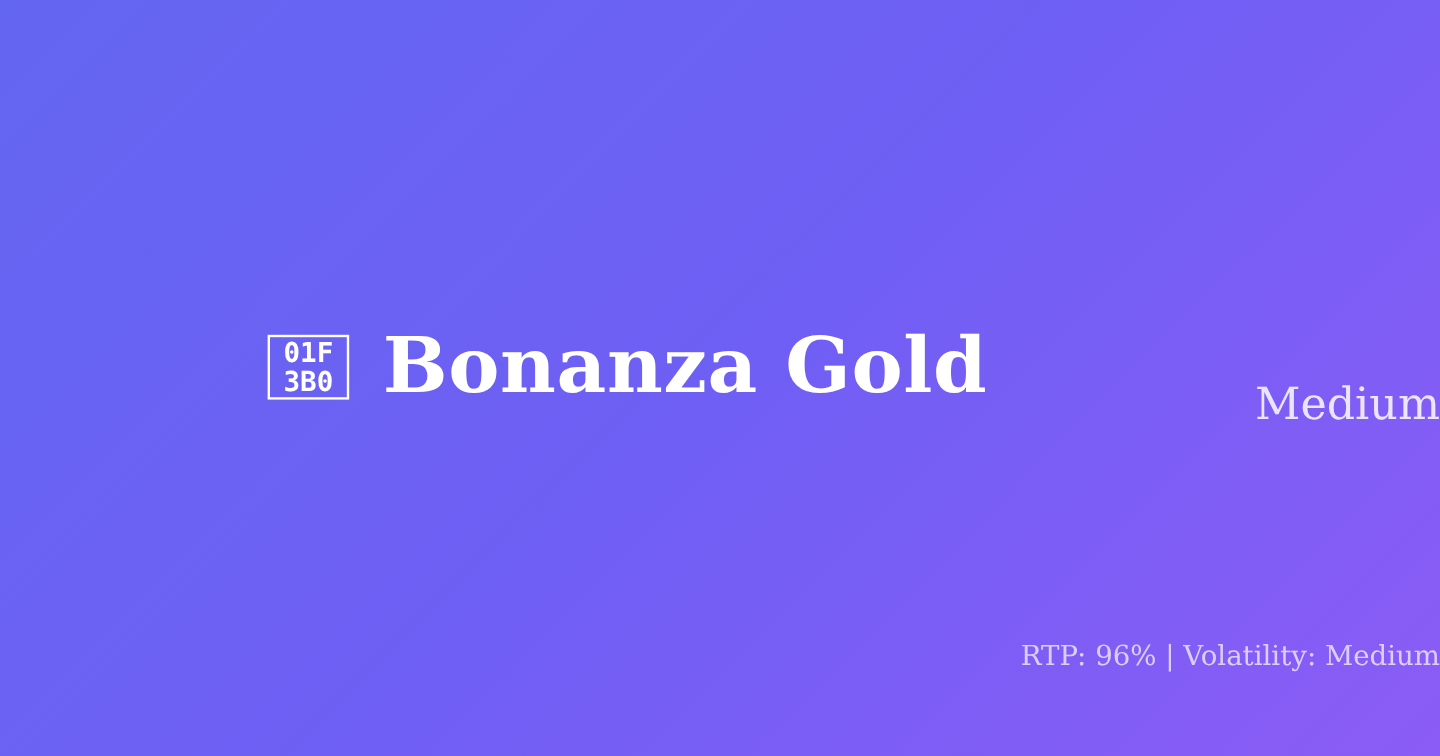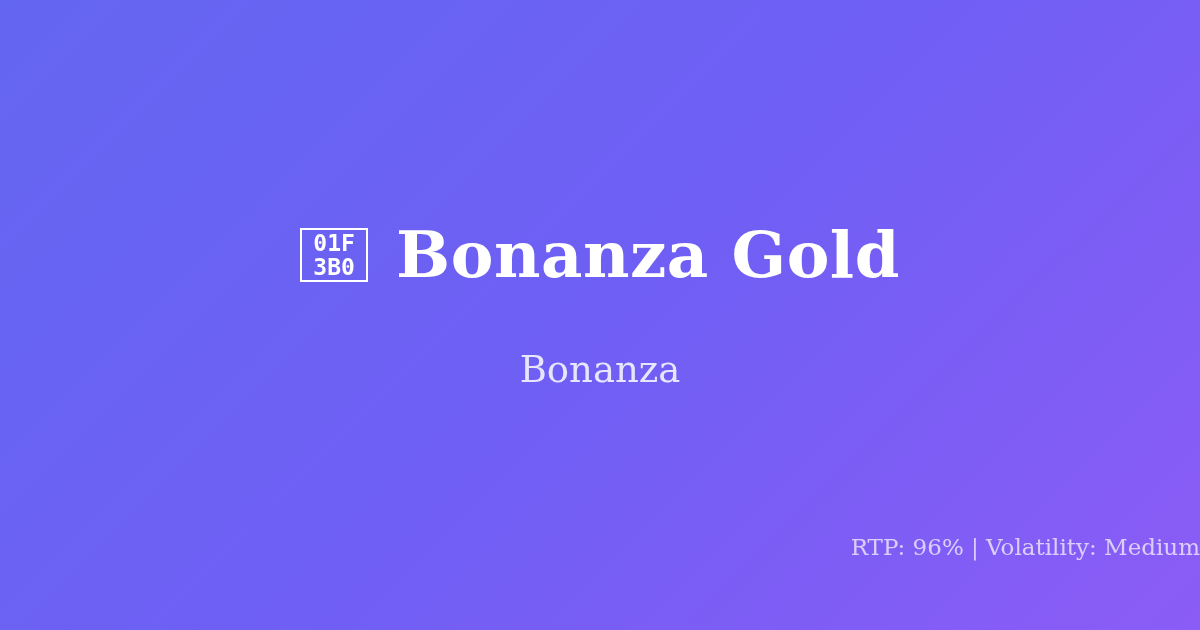--- a/index.html
+++ b/index.html
@@ -26,21 +26,21 @@
     overflow: hidden;
   }
 
   .card-center {
     position: absolute;
     left: 0;
     top: 0;
     width: 1200px;
     height: 630px;
     display: flex;
-    flex-direction: column;
+    flex-direction: row;
     align-items: center;
     justify-content: center;
     padding-bottom: 18px;
     box-sizing: border-box;
   }
 
   .title-row {
     display: flex;
     flex-direction: row;
     align-items: center;
@@ -116,19 +116,19 @@
   <div class="card-center">
 
     <div class="title-row">
       <span class="tofu-icon">
         <span class="tofu-row">01F</span>
         <span class="tofu-row">3B0</span>
       </span>
       <h1 class="card-title">Bonanza Gold</h1>
     </div>
 
-    <p class="card-subtitle">Bonanza</p>
+    <p class="card-subtitle">Medium</p>
 
   </div>
 
   <div class="card-footer">RTP: 96% | Volatility: Medium</div>
 
 </div>
 
 </body></html>

